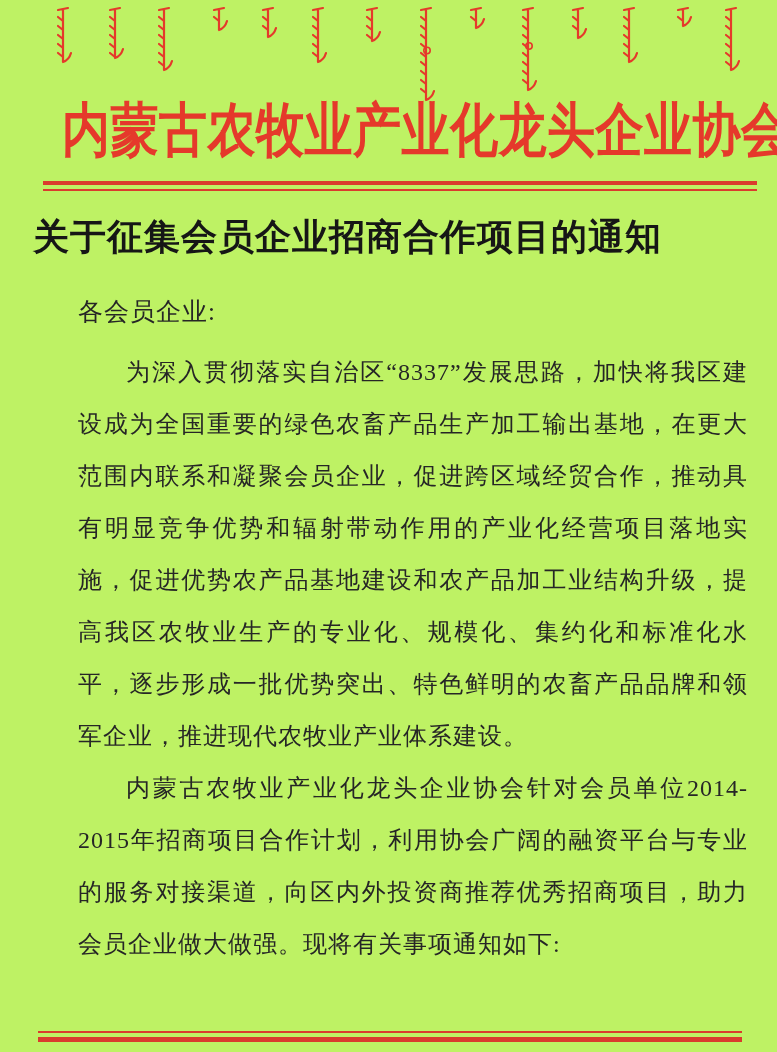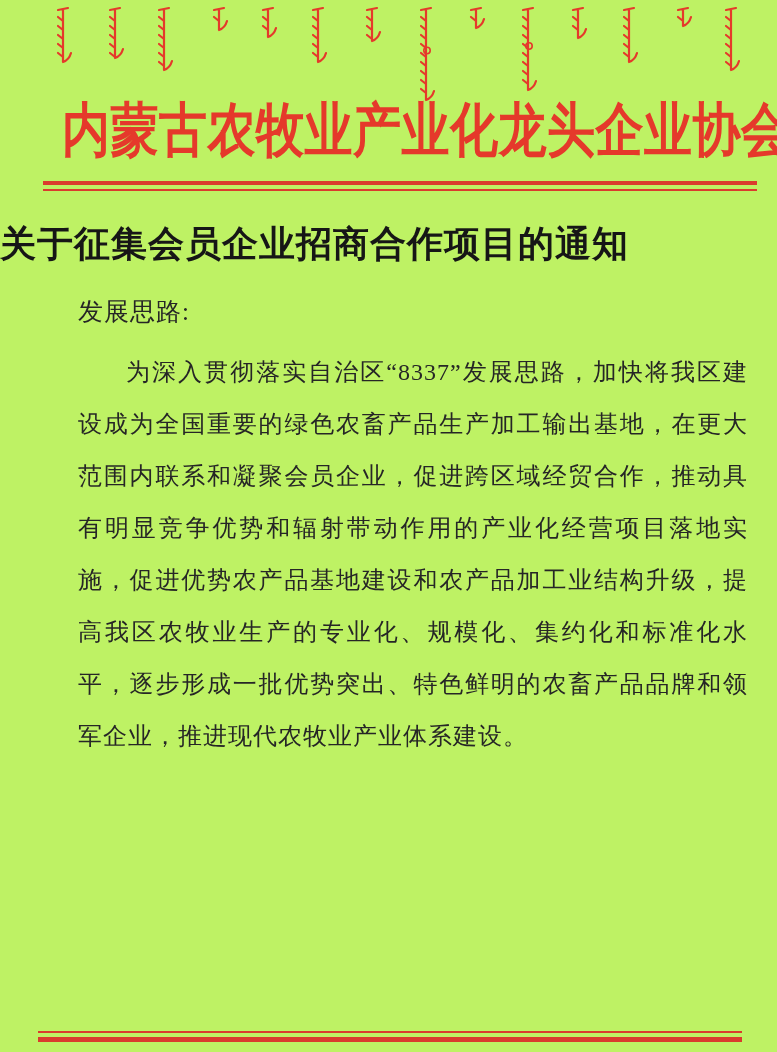--- a/index.html
+++ b/index.html
@@ -32,25 +32,25 @@
     transform-origin: left top;
     font-family: "Liberation Serif", "DejaVu Serif", serif;
   }
   .rule { position: absolute; }
   .rule-top-thick  { left: 43px; top: 181px; width: 714px; height: 4px; }
   .rule-top-thin   { left: 43px; top: 189px; width: 714px; height: 2px; }
   .rule-bot-thin   { left: 38px; top: 1031px; width: 704px; height: 2px; }
   .rule-bot-thick  { left: 38px; top: 1037px; width: 704px; height: 5px; }
   .doc-title {
     position: absolute;
-    top: 224px;
+    top: 217px;
     left: 0;
     width: 695px;
     margin: 0;
-    text-align: left;
+    text-align: center;
     font-size: 36px;
     font-weight: bold;
     letter-spacing: 1px;
     color: #161616;
     line-height: 1.15;
     font-family: "Liberation Serif", "DejaVu Serif", serif;
   }
   .body-block {
     position: absolute;
     top: 292px;
@@ -99,20 +99,21 @@
     </svg>
 
   <div class="org-title" style="color: rgb(229, 57, 43);">内蒙古农牧业产业化龙头企业协会</div>
 
   <div class="rule rule-top-thick" style="background: rgb(218, 60, 45);"></div>
   <div class="rule rule-top-thin" style="background: rgb(218, 60, 45);"></div>
 
   <h1 class="doc-title">关于征集会员企业招商合作项目的通知</h1>
 
   <div class="body-block">
-    <p class="salutation">发展思路:</p>
+    <p class="salutation">各会员企业:</p>
     <p class="para">为深入贯彻落实自治区“8337”发展思路，加快将我区建设成为全国重要的绿色农畜产品生产加工输出基地，在更大范围内联系和凝聚会员企业，促进跨区域经贸合作，推动具有明显竞争优势和辐射带动作用的产业化经营项目落地实施，促进优势农产品基地建设和农产品加工业结构升级，提高我区农牧业生产的专业化、规模化、集约化和标准化水平，逐步形成一批优势突出、特色鲜明的农畜产品品牌和领军企业，推进现代农牧业产业体系建设。</p>
+    <p class="para">内蒙古农牧业产业化龙头企业协会针对会员单位2014-2015年招商项目合作计划，利用协会广阔的融资平台与专业的服务对接渠道，向区内外投资商推荐优秀招商项目，助力会员企业做大做强。现将有关事项通知如下:</p>
   </div>
 
   <div class="rule rule-bot-thin" style="background: rgb(218, 60, 45);"></div>
   <div class="rule rule-bot-thick" style="background: rgb(218, 60, 45);"></div>
 
 </div>
 
 </body></html>

